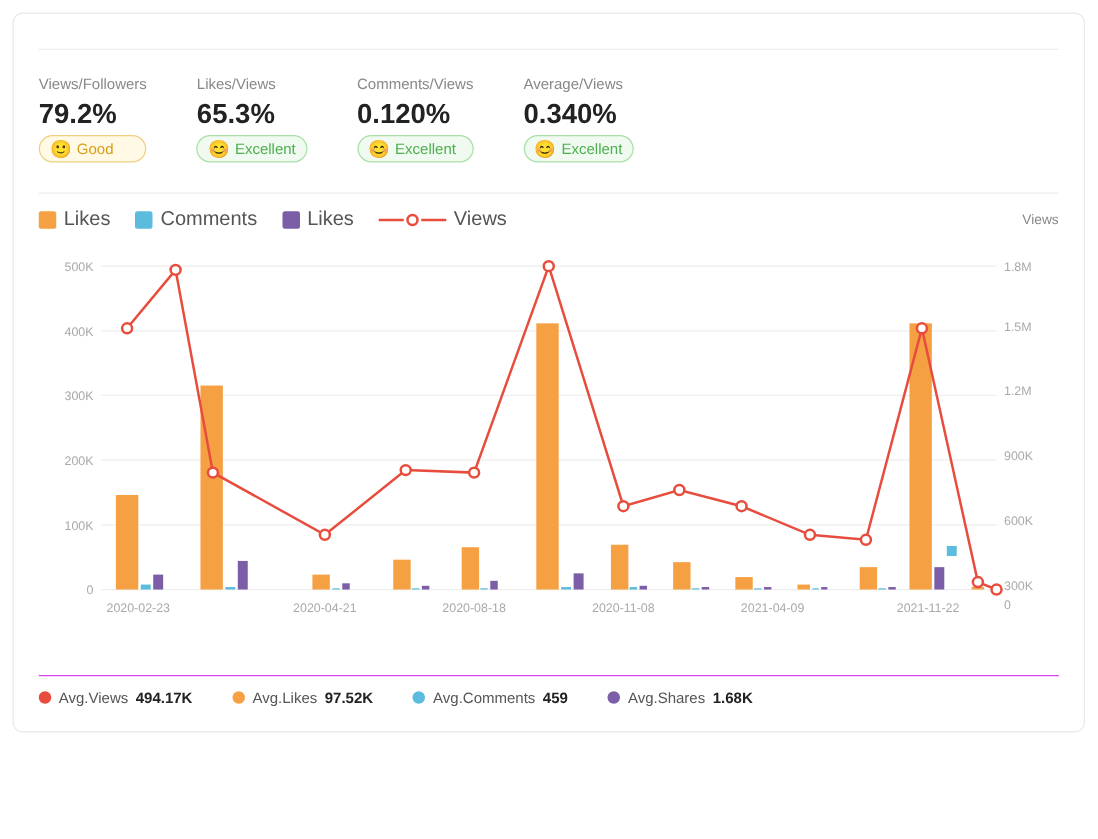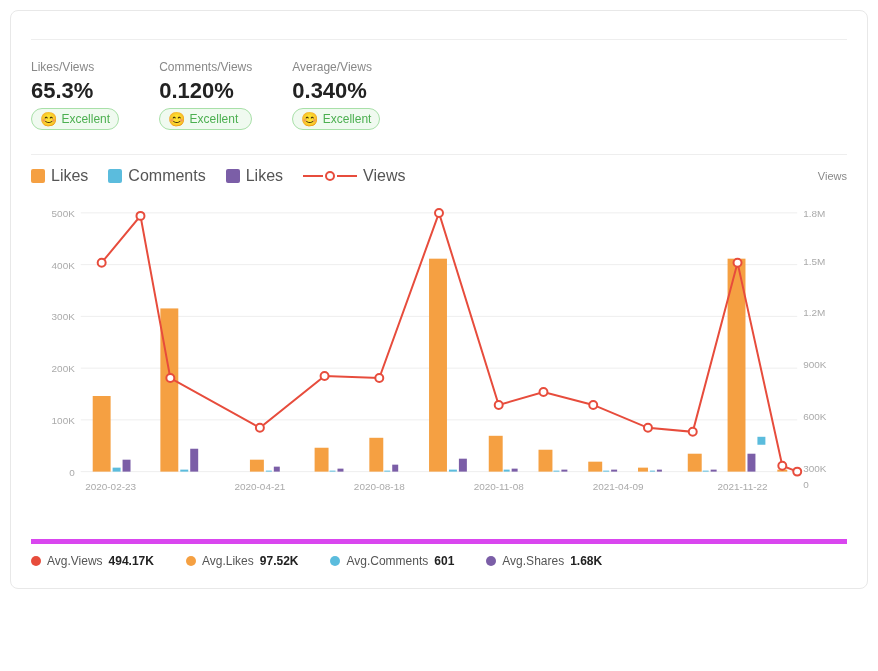--- a/index.html
+++ b/index.html
@@ -110,21 +110,21 @@
     }
     svg.main-chart {
       width: 100%;
       overflow: visible;
     }
     .footer-stats {
       display: flex;
       align-items: center;
       gap: 32px;
       padding: 10px 0 4px;
-      border-top: 5px solid #d946ef;
+      border-top: 1px solid #d946ef;
       margin-top: 4px;
     }
     .footer-stat {
       display: flex;
       align-items: center;
       gap: 6px;
       font-size: 12px;
       color: #555;
     }
     .footer-stat-label {
@@ -140,20 +140,28 @@
     .dot-purple { width: 10px; height: 10px; border-radius: 50%; background: #7b5ea7; }
   </style>
 </head>
 <body>
 
 <div class="card">
   <hr class="divider">
 
   <div class="metrics-row">
 
+    <div class="metric-item">
+      <span class="metric-label">Views/Followers</span>
+      <span class="metric-value">79.2%</span>
+      <span class="metric-badge badge-good">
+        <span style="font-size:14px;">🙂</span>
+        <span>Good</span>
+      </span>
+    </div>
 
     <div class="metric-item">
       <span class="metric-label">Likes/Views</span>
       <span class="metric-value">65.3%</span>
       <span class="metric-badge badge-excellent">
         <span style="font-size:14px;">😊</span>
         <span>Excellent</span>
       </span>
     </div>
 
@@ -318,21 +326,21 @@
         <span class="footer-stat-value">494.17K</span>
       </div>
       <div class="footer-stat">
         <div class="dot-orange"></div>
         <span class="footer-stat-label">Avg.Likes</span>
         <span class="footer-stat-value">97.52K</span>
       </div>
       <div class="footer-stat">
         <div class="dot-cyan"></div>
         <span class="footer-stat-label">Avg.Comments</span>
-        <span class="footer-stat-value">601</span>
+        <span class="footer-stat-value">459</span>
       </div>
       <div class="footer-stat">
         <div class="dot-purple"></div>
         <span class="footer-stat-label">Avg.Shares</span>
         <span class="footer-stat-value">1.68K</span>
       </div>
     </div>
   </div>
 </div>
 

